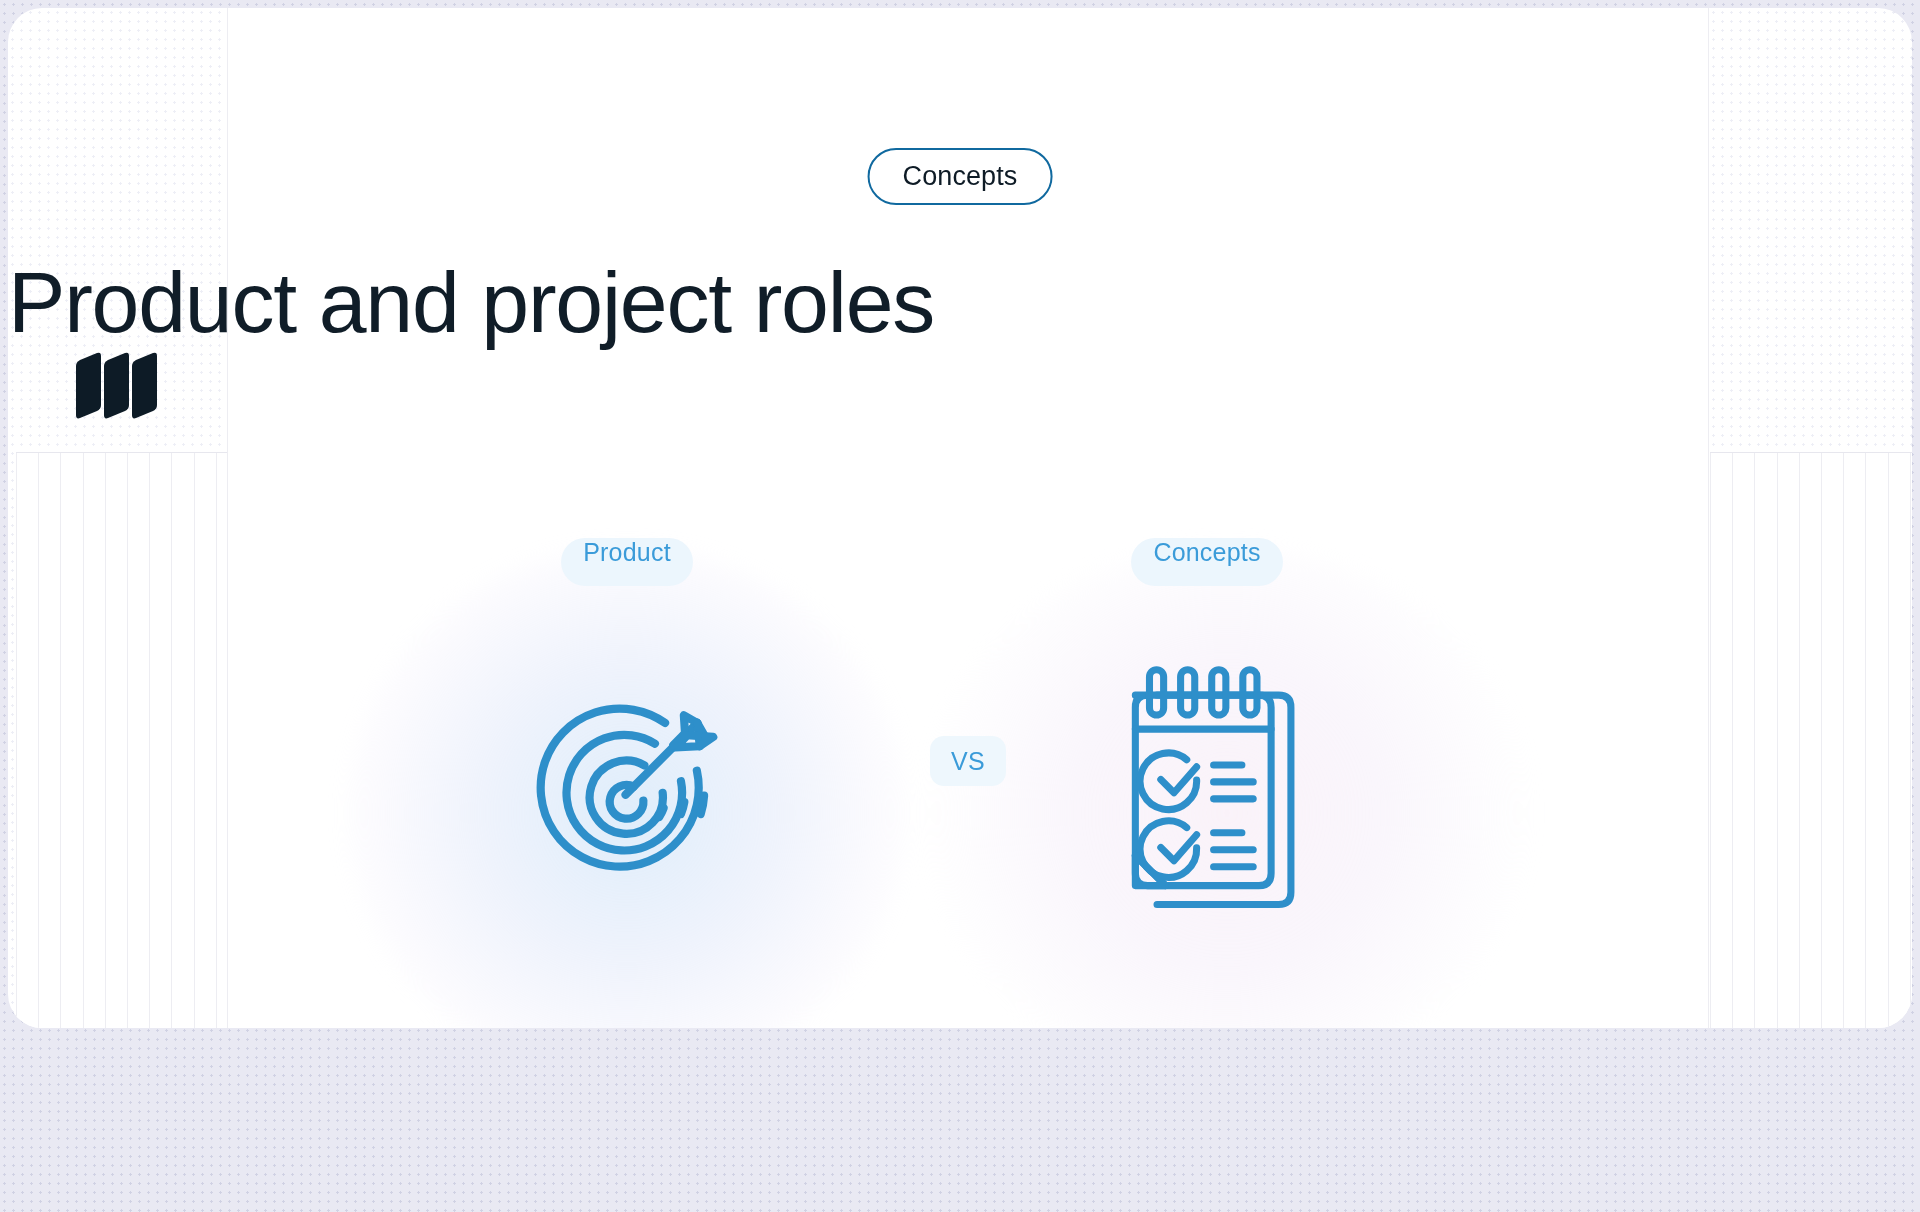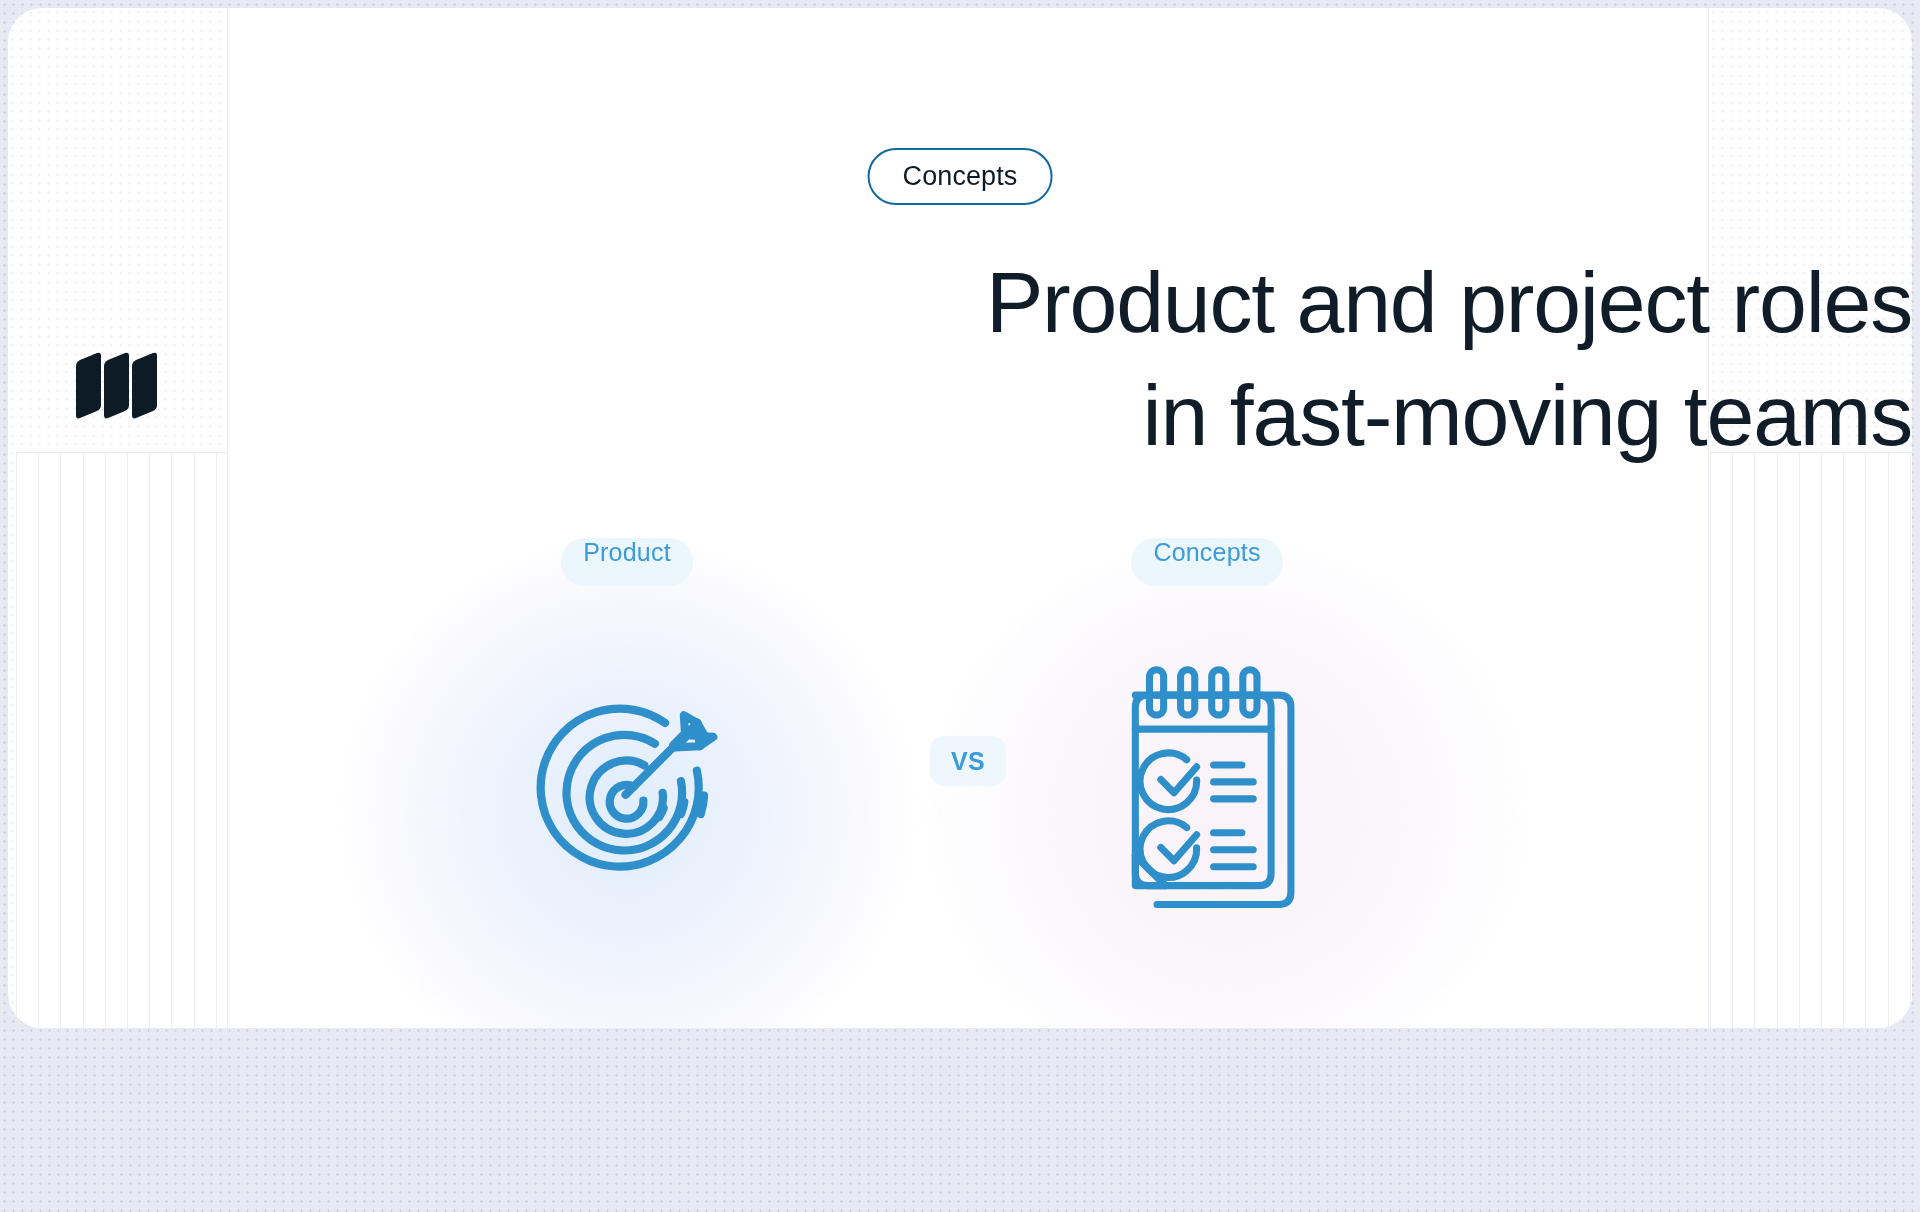--- a/index.html
+++ b/index.html
@@ -110,21 +110,21 @@
     letter-spacing: 0.1px;
     white-space: nowrap;
   }
 
   
   #hero-title {
     position: absolute;
     left: 0;
     right: 0;
     top: 238px;
-    text-align: right;
+    text-align: left;
     font-size: 86px;
     line-height: 113px;
     font-weight: 400;
     color: #101d28;
     letter-spacing: -1.2px;
   }
   #hero-title .ln { display: block; }
 
   
   #comparison {
@@ -200,21 +200,20 @@
     width: 76px;
     height: 50px;
     display: flex;
     align-items: center;
     justify-content: center;
     border-radius: 14px;
     background: #eef7fd;
     color: #3a9bd9;
     font-size: 25px;
     letter-spacing: 0.4px;
-    font-weight: bold;
   }
 </style>
 </head>
 <body>
 
 <div id="outer-backdrop"></div>
 
 <div id="page-card">
 
   <div id="card-texture"></div>
@@ -233,21 +232,20 @@
       </g>
     </svg>
   </div>
 
   <div id="eyebrow-pill">
     <span class="label">Concepts</span>
   </div>
 
   <h1 id="hero-title">
     <span class="ln">Product and project roles</span>
-    <span class="ln">in fast-moving teams</span>
   </h1>
 
   <div id="comparison">
 
     <div id="glow-left" class="glow"></div>
     <div id="glow-right" class="glow"></div>
 
     <div id="side-product" class="side">
       <div class="side-pill">
         <span>Product</span>

